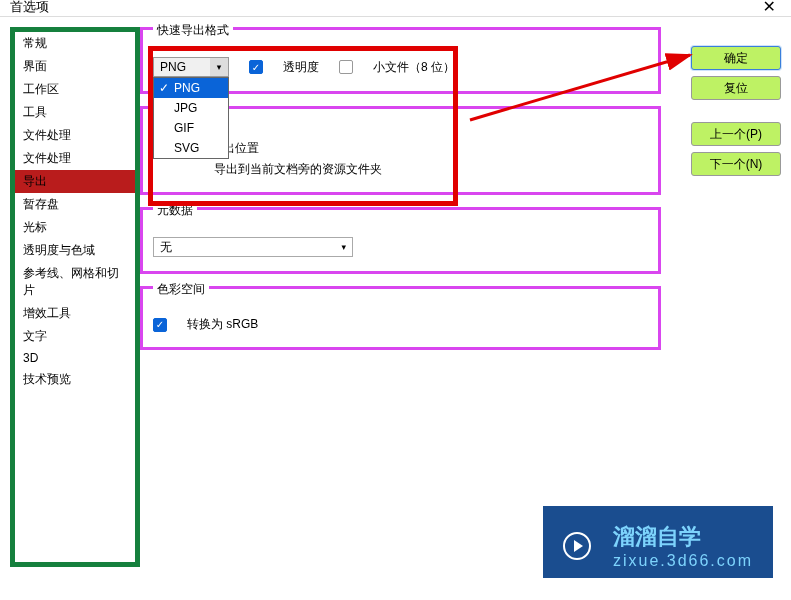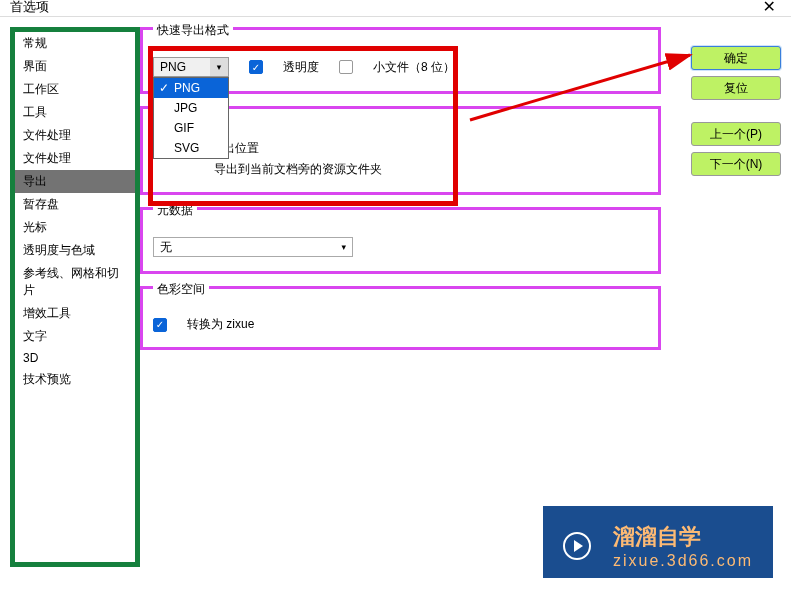--- a/index.html
+++ b/index.html
@@ -3,21 +3,21 @@
 <meta charset="utf-8">
 <style>
 * { box-sizing: border-box; margin: 0; padding: 0; }
 body { font-family: "Microsoft YaHei", Arial, sans-serif; font-size: 12px; background: #fff; color: #000; width: 791px; height: 600px; position: relative; overflow: hidden; }
 .titlebar { height: 17px; display: flex; align-items: flex-end; padding: 0 10px; border-bottom: 1px solid #ddd; justify-content: space-between; }
 .titlebar .title { font-size: 13px; }
 .close-x { font-size: 16px; cursor: pointer; padding: 0 5px; }
 .content { display: flex; height: 560px; padding: 10px; position: relative; }
 .sidebar { width: 130px; border: 5px solid #15803d; overflow-y: auto; }
 .sidebar-item { padding: 3px 8px; cursor: pointer; }
-.sidebar-item.selected { background: #737373; }
+.sidebar-item.selected { background: #b91c1c; }
 .main { flex: 1; position: relative; padding-right: 120px; }
 .fieldset { border: 3px solid #d946ef; margin-bottom: 12px; padding: 27px 10px 14px 10px; position: relative; }
 .fieldset-legend { position: absolute; top: -8px; left: 10px; background: #fff; padding: 0 4px; font-size: 12px; }
 .redbox { position: absolute; border: 5px solid #e00000; left: 148px; top: 46px; width: 310px; height: 160px; pointer-events: none; z-index: 5; }
 .row { display: flex; align-items: center; gap: 20px; margin-bottom: 8px; }
 .row:last-child { margin-bottom: 0; }
 .combo { position: relative; width: 76px; }
 .combo-box { border: 1px solid #999; height: 20px; display: flex; align-items: center; background: #f0f0f0; }
 .combo-text { flex: 1; padding: 0 6px; }
 .combo-btn { width: 18px; height: 18px; background: #ddd; display: flex; align-items: center; justify-content: center; font-size: 9px; cursor: pointer; }
@@ -26,21 +26,21 @@
 .combo-option.selected { background: #0a64d8; color: #fff; }
 .combo-option.selected::before { content: "✓"; position: absolute; left: 5px; }
 .checkbox { width: 14px; height: 14px; border: 1px solid #999; border-radius: 2px; display: inline-flex; align-items: center; justify-content: center; background: #fff; cursor: pointer; }
 .checkbox.checked { background: #0a64d8; border-color: #0a64d8; color: #fff; font-size: 10px; }
 .radio { width: 13px; height: 13px; border: 1px solid #888; border-radius: 50%; display: inline-block; position: relative; cursor: pointer; }
 .select-wide { width: 200px; height: 20px; border: 1px solid #aaa; display: flex; align-items: center; padding: 0 6px; justify-content: space-between; cursor: pointer; }
 .btns { position: absolute; right: 10px; top: 46px; display: flex; flex-direction: column; gap: 6px; width: 90px; }
 .btn { border: 1px solid #999; border-radius: 3px; height: 24px; display: flex; align-items: center; justify-content: center; background: #bef264; cursor: pointer; font-size: 12px; text-align: right; }
 .btn.focus { border-color: #3a7edb; box-shadow: 0 0 0 1px #cfe3fb; }
 .arrow { position: absolute; z-index: 8; pointer-events: none; }
-.watermark { position: absolute; right: 18px; bottom: 22px; background: #1a4d8f; color: #fdba74; padding: 16px 20px 8px 20px; display: flex; align-items: center; gap: 22px; }
+.watermark { position: absolute; right: 18px; bottom: 22px; background: #1a4d8f; color: #7dd3fc; padding: 16px 20px 8px 20px; display: flex; align-items: center; gap: 22px; }
 .wm-icon { width: 28px; height: 28px; border: 2px solid #fff; border-radius: 50%; display: flex; align-items: center; justify-content: center; }
 .wm-tri { width: 0; height: 0; border-left: 9px solid #fff; border-top: 6px solid transparent; border-bottom: 6px solid transparent; margin-left: 3px; }
 .wm-text { font-size: 22px; font-weight: bold; }
 .wm-sub { font-size: 16px; letter-spacing: 2px; text-align: right; }
 .hidden-part { position: relative; }
 .radio-row { display: flex; align-items: center; gap: 6px; margin-top: 4px; }
 </style>
 </head>
 <body>
 
@@ -107,21 +107,21 @@
       <div class="select-wide">
         <span>无</span>
         <span style="font-size:9px;">▾</span>
       </div>
     </div>
 
     <div class="fieldset">
       <span class="fieldset-legend">色彩空间</span>
       <div class="row">
         <span class="checkbox checked">✓</span>
-        <span>转换为 zixue</span>
+        <span>转换为 sRGB</span>
       </div>
     </div>
   </div>
 </div>
 
 <div class="btns">
   <div class="btn focus">确定</div>
   <div class="btn">复位</div>
   <div style="height:10px;"></div>
   <div class="btn">上一个(P)</div>

